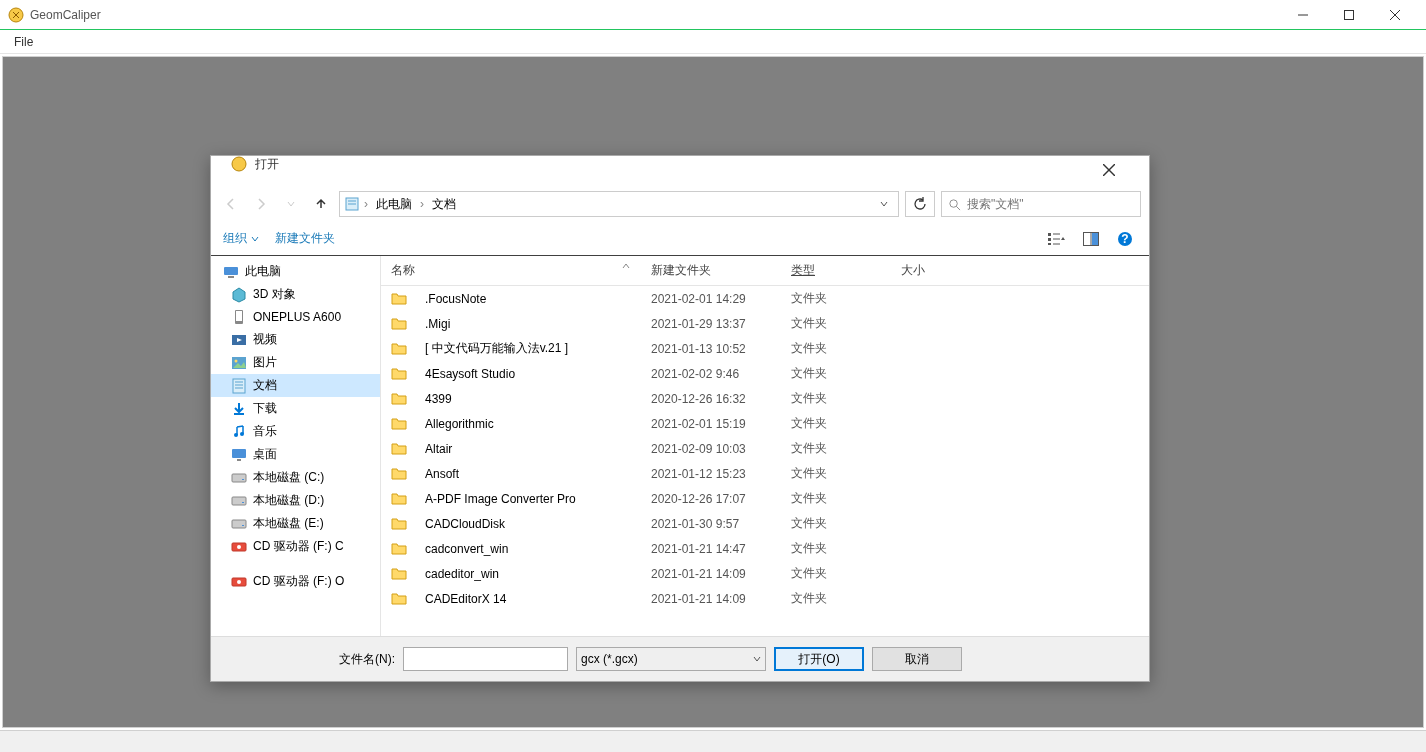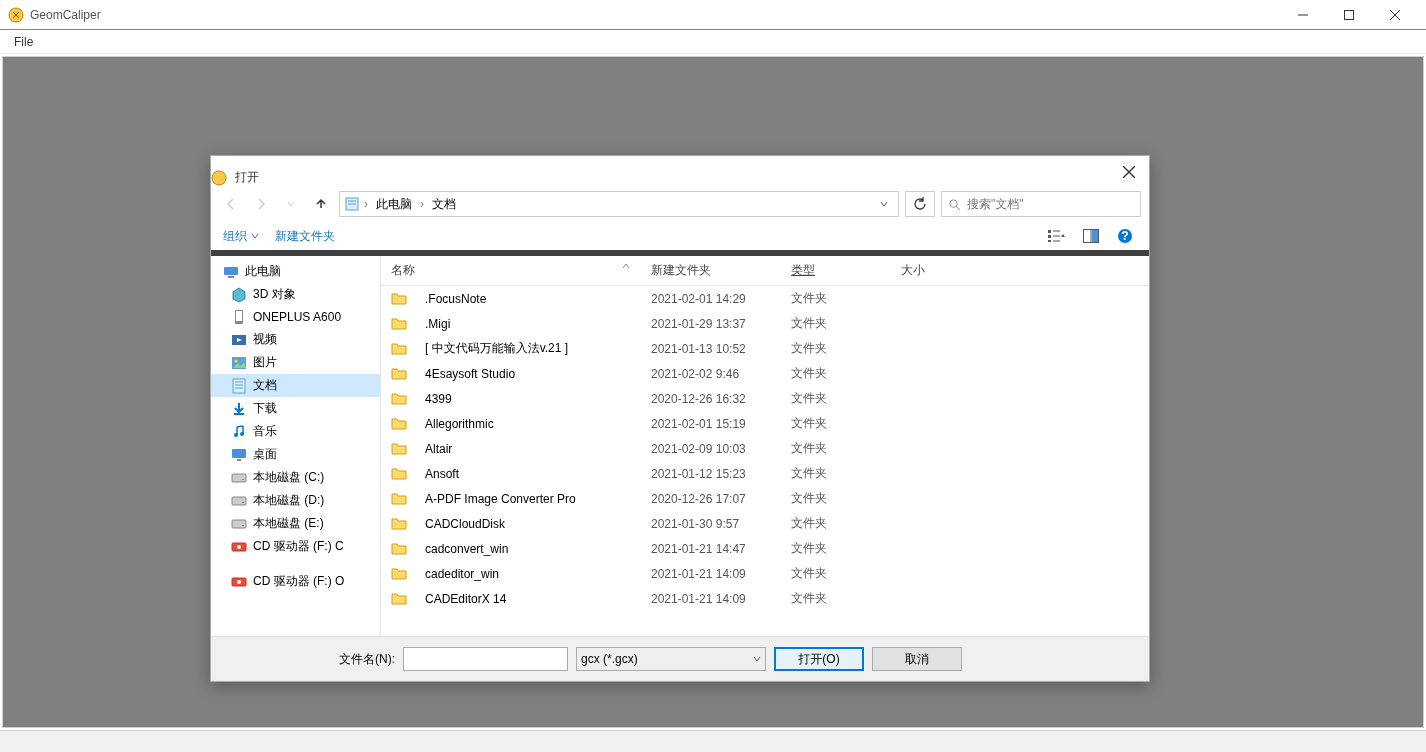--- a/index.html
+++ b/index.html
@@ -11,38 +11,38 @@
 .titlebar .app-icon { width: 16px; height: 16px; margin-right: 6px; }
 .titlebar .title { flex: 1; color: #555; }
 .win-controls { display: flex; gap: 0; }
 .win-btn { width: 46px; height: 30px; display: flex; align-items: center; justify-content: center; cursor: pointer; color: #555; }
 .menubar { height: 24px; display: flex; align-items: center; padding: 0 8px; border-bottom: 1px solid #e5e5e5; }
 .menubar-item { padding: 2px 6px; cursor: pointer; color: #333; }
 .workspace { flex: 1; background: #808080; border: 1px solid #d0d0d0; margin: 2px; position: relative; }
 
 
 .dialog { position: absolute; left: 207px; top: 98px; width: 940px; height: 527px; background: #fff; border: 1px solid #aaa; box-shadow: 0 4px 16px rgba(0,0,0,0.3); display: flex; flex-direction: column; }
-.dialog-titlebar { height: 30px; display: flex; align-items: flex-end; padding: 0 0; }
+.dialog-titlebar { height: 30px; display: flex; align-items: flex-start; padding: 0 20px; }
 .dialog-titlebar .dlg-icon { width: 16px; height: 16px; margin-right: 8px; }
 .dialog-titlebar .dlg-title { flex: 1; color: #333; }
 .dlg-close { width: 40px; height: 28px; display: flex; align-items: center; justify-content: center; cursor: pointer; }
 
 .nav-row { height: 36px; display: flex; align-items: center; padding: 0 8px; gap: 6px; }
 .nav-btn { width: 24px; height: 24px; display: flex; align-items: center; justify-content: center; cursor: pointer; color: #888; }
 .nav-btn.disabled { color: #ccc; }
 .breadcrumb-box { flex: 1; height: 26px; border: 1px solid #ccc; display: flex; align-items: center; padding: 0 4px; gap: 4px; }
 .breadcrumb-box .bc-icon { width: 16px; height: 16px; }
 .breadcrumb-box .bc-sep { color: #888; }
 .breadcrumb-box .bc-part { padding: 2px 4px; cursor: pointer; }
 .breadcrumb-box .bc-drop { margin-left: auto; color: #666; cursor: pointer; padding: 0 6px; }
 .refresh-btn { width: 30px; height: 26px; border: 1px solid #ccc; display: flex; align-items: center; justify-content: center; cursor: pointer; }
 .search-box { width: 200px; height: 26px; border: 1px solid #ccc; display: flex; align-items: center; padding: 0 6px; gap: 6px; }
 .search-box input { border: none; outline: none; flex: 1; color: #888; }
 
-.toolbar-row { height: 34px; display: flex; align-items: center; padding: 0 12px; gap: 16px; border-bottom: 6px solid #404040; }
+.toolbar-row { height: 34px; display: flex; align-items: center; padding: 0 12px; gap: 16px; border-bottom: 1px solid #404040; }
 .tb-item { display: flex; align-items: center; gap: 4px; cursor: pointer; color: #1a7ab8; }
 .tb-right { margin-left: auto; display: flex; gap: 10px; align-items: center; }
 .tb-icon-btn { width: 24px; height: 24px; display: flex; align-items: center; justify-content: center; cursor: pointer; }
 
 .content-row { flex: 1; display: flex; overflow: hidden; }
 .sidebar { width: 170px; border-right: 1px solid #e5e5e5; overflow-y: auto; padding: 4px 0; }
 .side-item { display: flex; align-items: center; gap: 6px; padding: 3px 8px 3px 20px; cursor: pointer; white-space: nowrap; overflow: hidden; }
 .side-item.root { padding-left: 12px; font-weight: 400; }
 .side-item.selected { background: #cde8ff; }
 .side-item .si-icon { width: 16px; height: 16px; flex-shrink: 0; }

